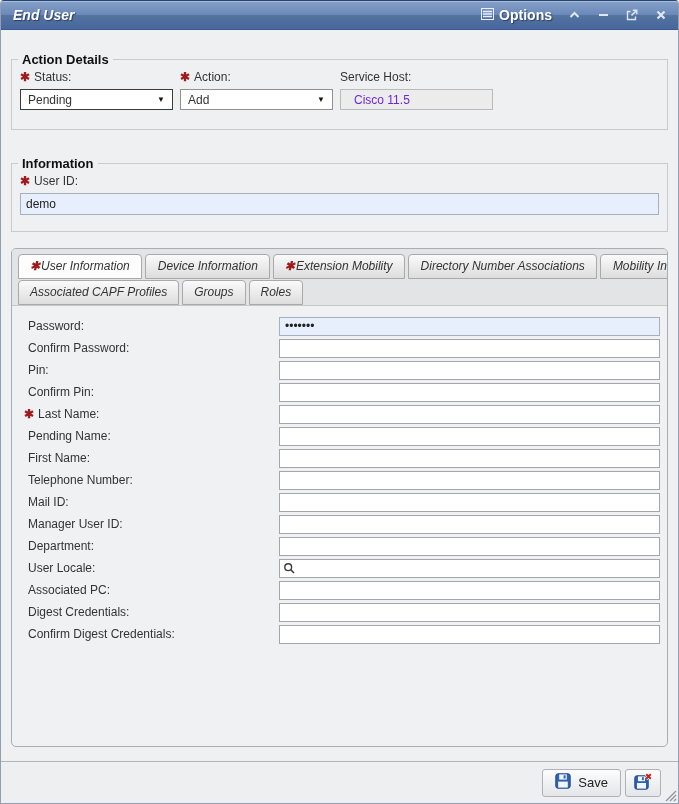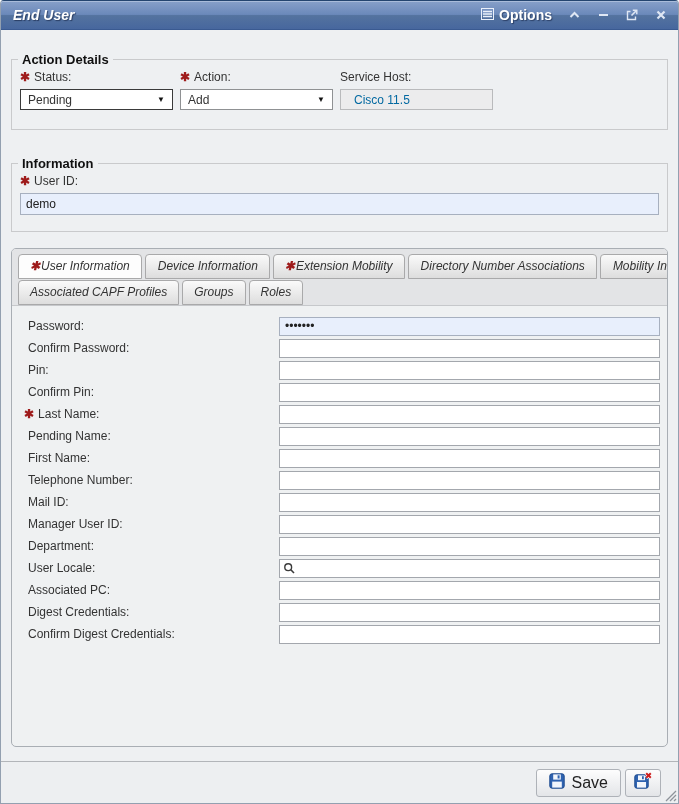--- a/index.html
+++ b/index.html
@@ -35,21 +35,21 @@
   .lblrow { margin:1px 0 5px; color:#333; }
   .req { color:#9e1b1b; font-weight:bold; margin-right:4px; }
   .fs-cols { display:flex; gap:7px; }
   .fs-col { width:153px; }
   .fs-col.wide { width:153px; }
   .selbox { height:21px; border:1px solid #8f9193; background:#fff; display:flex;
     align-items:center; justify-content:space-between; padding:0 7px; cursor:pointer; }
   .selbox.focus { border-color:#3a3a3a; }
   .caret { font-size:8px; color:#111; line-height:1; }
   .rofield { height:21px; border:1px solid #b9babc; background:#ececed; display:flex;
-    align-items:center; padding:0 13px; color:#0369a1; }
+    align-items:center; padding:0 13px; color:#6d28d9; }
   .txtinput { width:100%; height:22px; border:1px solid #a3a7ad; background:#fff;
     font-family:inherit; font-size:12px; color:#222; padding:0 5px; outline:none; }
   .txtinput.hl { background:#e8effc; border-color:#a7b0bf; }
   
   .tabpanel { margin-top:16px; height:499px; border:1px solid #a9aeb4; border-radius:5px;
     background:#eff1f2; overflow:hidden; }
   .tabstrip { background:#e3e4e6; padding:5px 6px 0; border-bottom:1px solid #c6c8cb; }
   .tabrow { display:flex; gap:3px; }
   .tabrow + .tabrow { margin-top:1px; }
   .tab { border:1px solid #a9a9aa; border-radius:4px 4px 0 0; padding:4px 11px 5px;
@@ -63,21 +63,21 @@
   .fin { flex:1; position:relative; }
   .fin .txtinput { height:19px; display:block; }
   .fin .txtinput.withicon { padding-left:21px; }
   .searchico { position:absolute; left:4px; top:3px; width:13px; height:13px; cursor:pointer; }
   
   .footer { position:absolute; left:0; right:0; bottom:0; height:42px;
     border-top:1px solid #b2b5b9; background:#edeff1; display:flex; align-items:center;
     justify-content:flex-end; padding:0 17px; gap:4px; }
   .btn { display:flex; align-items:center; gap:7px; height:28px; padding:0 12px;
     border:1px solid #aeb2b8; border-radius:3px; font-family:inherit;
-    background:linear-gradient(180deg,#fdfdfd,#e3e5e8); font-size:16px; color:#222; cursor:pointer; }
+    background:linear-gradient(180deg,#fdfdfd,#e3e5e8); font-size:13px; color:#222; cursor:pointer; }
   .btn.icononly { padding:0 8px; }
   .grip { position:absolute; right:1px; bottom:1px; width:14px; height:14px; cursor:nwse-resize; }
 </style>
 </head>
 <body>
 
 <div class="window">
 
   <div class="titlebar">
     <span class="wtitle">End User</span>

